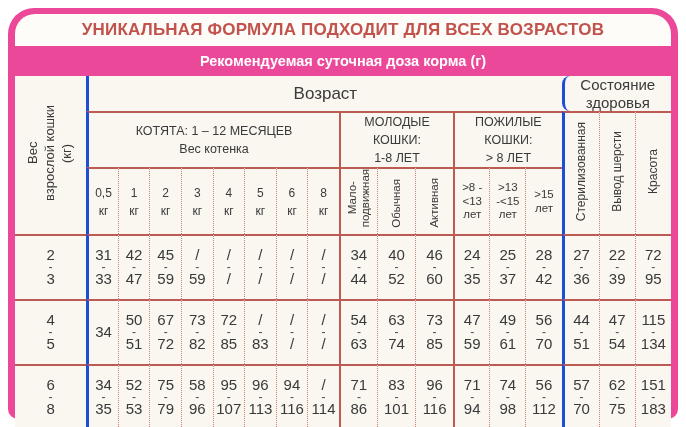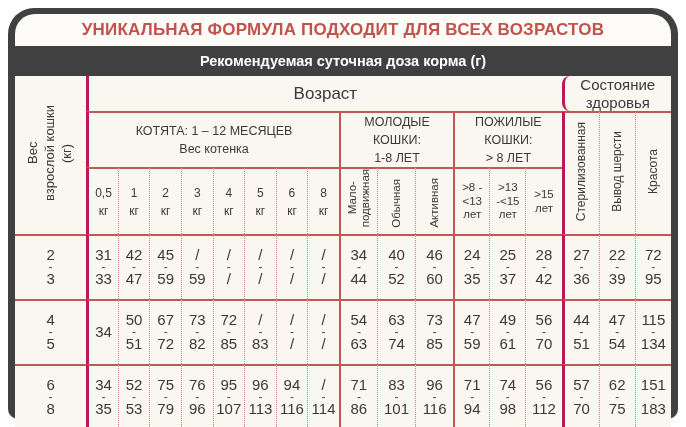--- a/index.html
+++ b/index.html
@@ -1,28 +1,28 @@
 <!DOCTYPE html>
 <html><head>
 <meta charset="utf-8">
 <style>
   html,body{margin:0;padding:0;background:#ffffff;}
   body{width:686px;height:427px;position:relative;font-family:"Liberation Sans",sans-serif;color:#3a3a3a;}
-  .frame{position:absolute;left:8px;top:8px;width:670px;height:411px;background:#404040;
+  .frame{position:absolute;left:8px;top:8px;width:670px;height:411px;background:#ec4899;
          border-radius:26px 26px 10px 10px;box-sizing:border-box;padding:6px 7px 7px 7px;}
   .title-block{height:32px;background:#fdfcf8;border-radius:20px 20px 0 0;
                display:flex;align-items:center;justify-content:center;}
   .title-text{color:#c2524c;font-weight:bold;font-size:17px;letter-spacing:.2px;}
   .red-bar{height:30px;display:flex;align-items:center;justify-content:center;}
   .red-bar span{color:#fff;font-weight:bold;font-size:14.5px;}
   table{width:656px;border-collapse:separate;border-spacing:0;table-layout:fixed;
         background:#faf6f0;}
   th,td{padding:0;margin:0;font-weight:normal;box-sizing:border-box;vertical-align:middle;
         text-align:center;overflow:hidden;}
-  .bl-strong{border-left:3px solid #be185d;}
+  .bl-strong{border-left:3px solid #1d4ed8;}
   .bl-solid{border-left:2px solid #bd5a54;}
   .bl-dot{border-left:1px dotted #c98078;}
   .bt{border-top:2px solid #bd5a54;}
   tr.row-a{height:35px;}
   tr.row-b{height:52px;}
   tr.row-c{height:62px;}
   .pre{white-space:pre-line;}
   .vert{writing-mode:vertical-rl;transform:rotate(180deg);white-space:pre-line;display:inline-block;}
   .age-head{font-size:17px;}
   .health-head{font-size:15px;line-height:1.15;border-radius:8px;}
@@ -413,21 +413,21 @@
           </td>
           <td class="bt bl-dot">
             <div class="stack">
               <span class="num">75</span>
               <span class="dash">-</span>
               <span class="num">79</span>
             </div>
           </td>
           <td class="bt bl-dot">
             <div class="stack">
-              <span class="num">76</span>
+              <span class="num">58</span>
               <span class="dash">-</span>
               <span class="num">96</span>
             </div>
           </td>
           <td class="bt bl-dot">
             <div class="stack">
               <span class="num">95</span>
               <span class="dash">-</span>
               <span class="num">107</span>
             </div>

